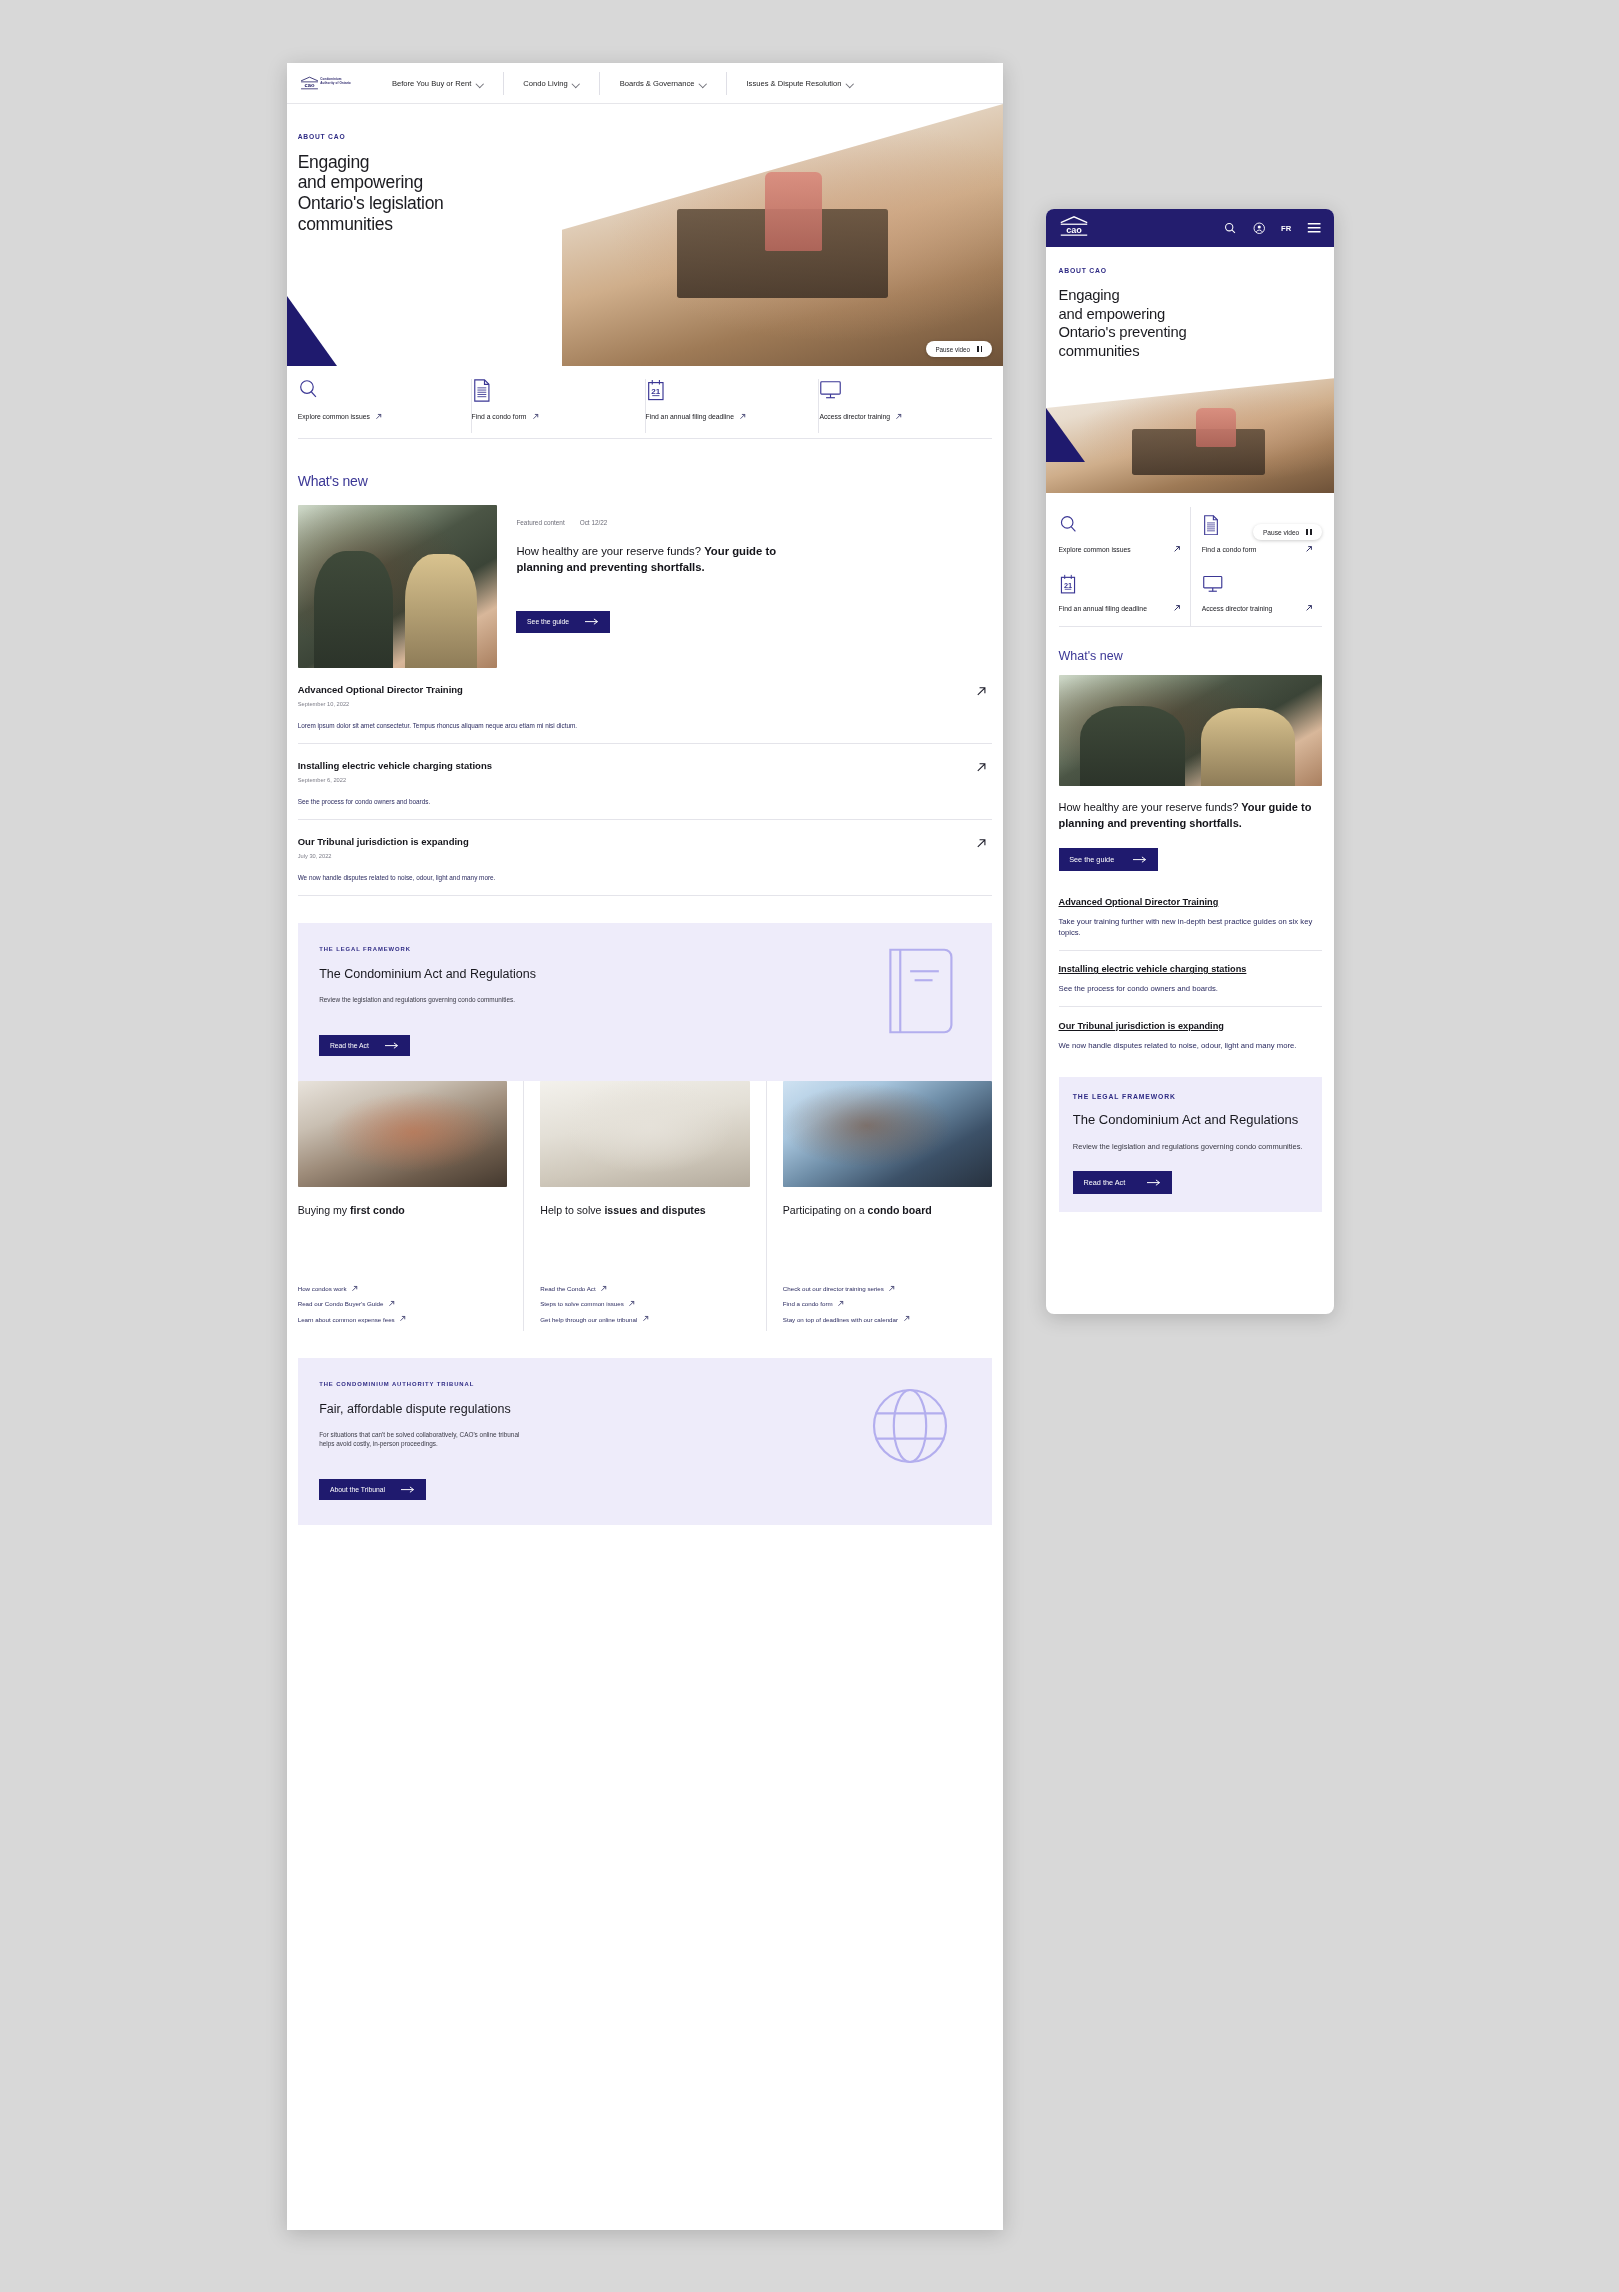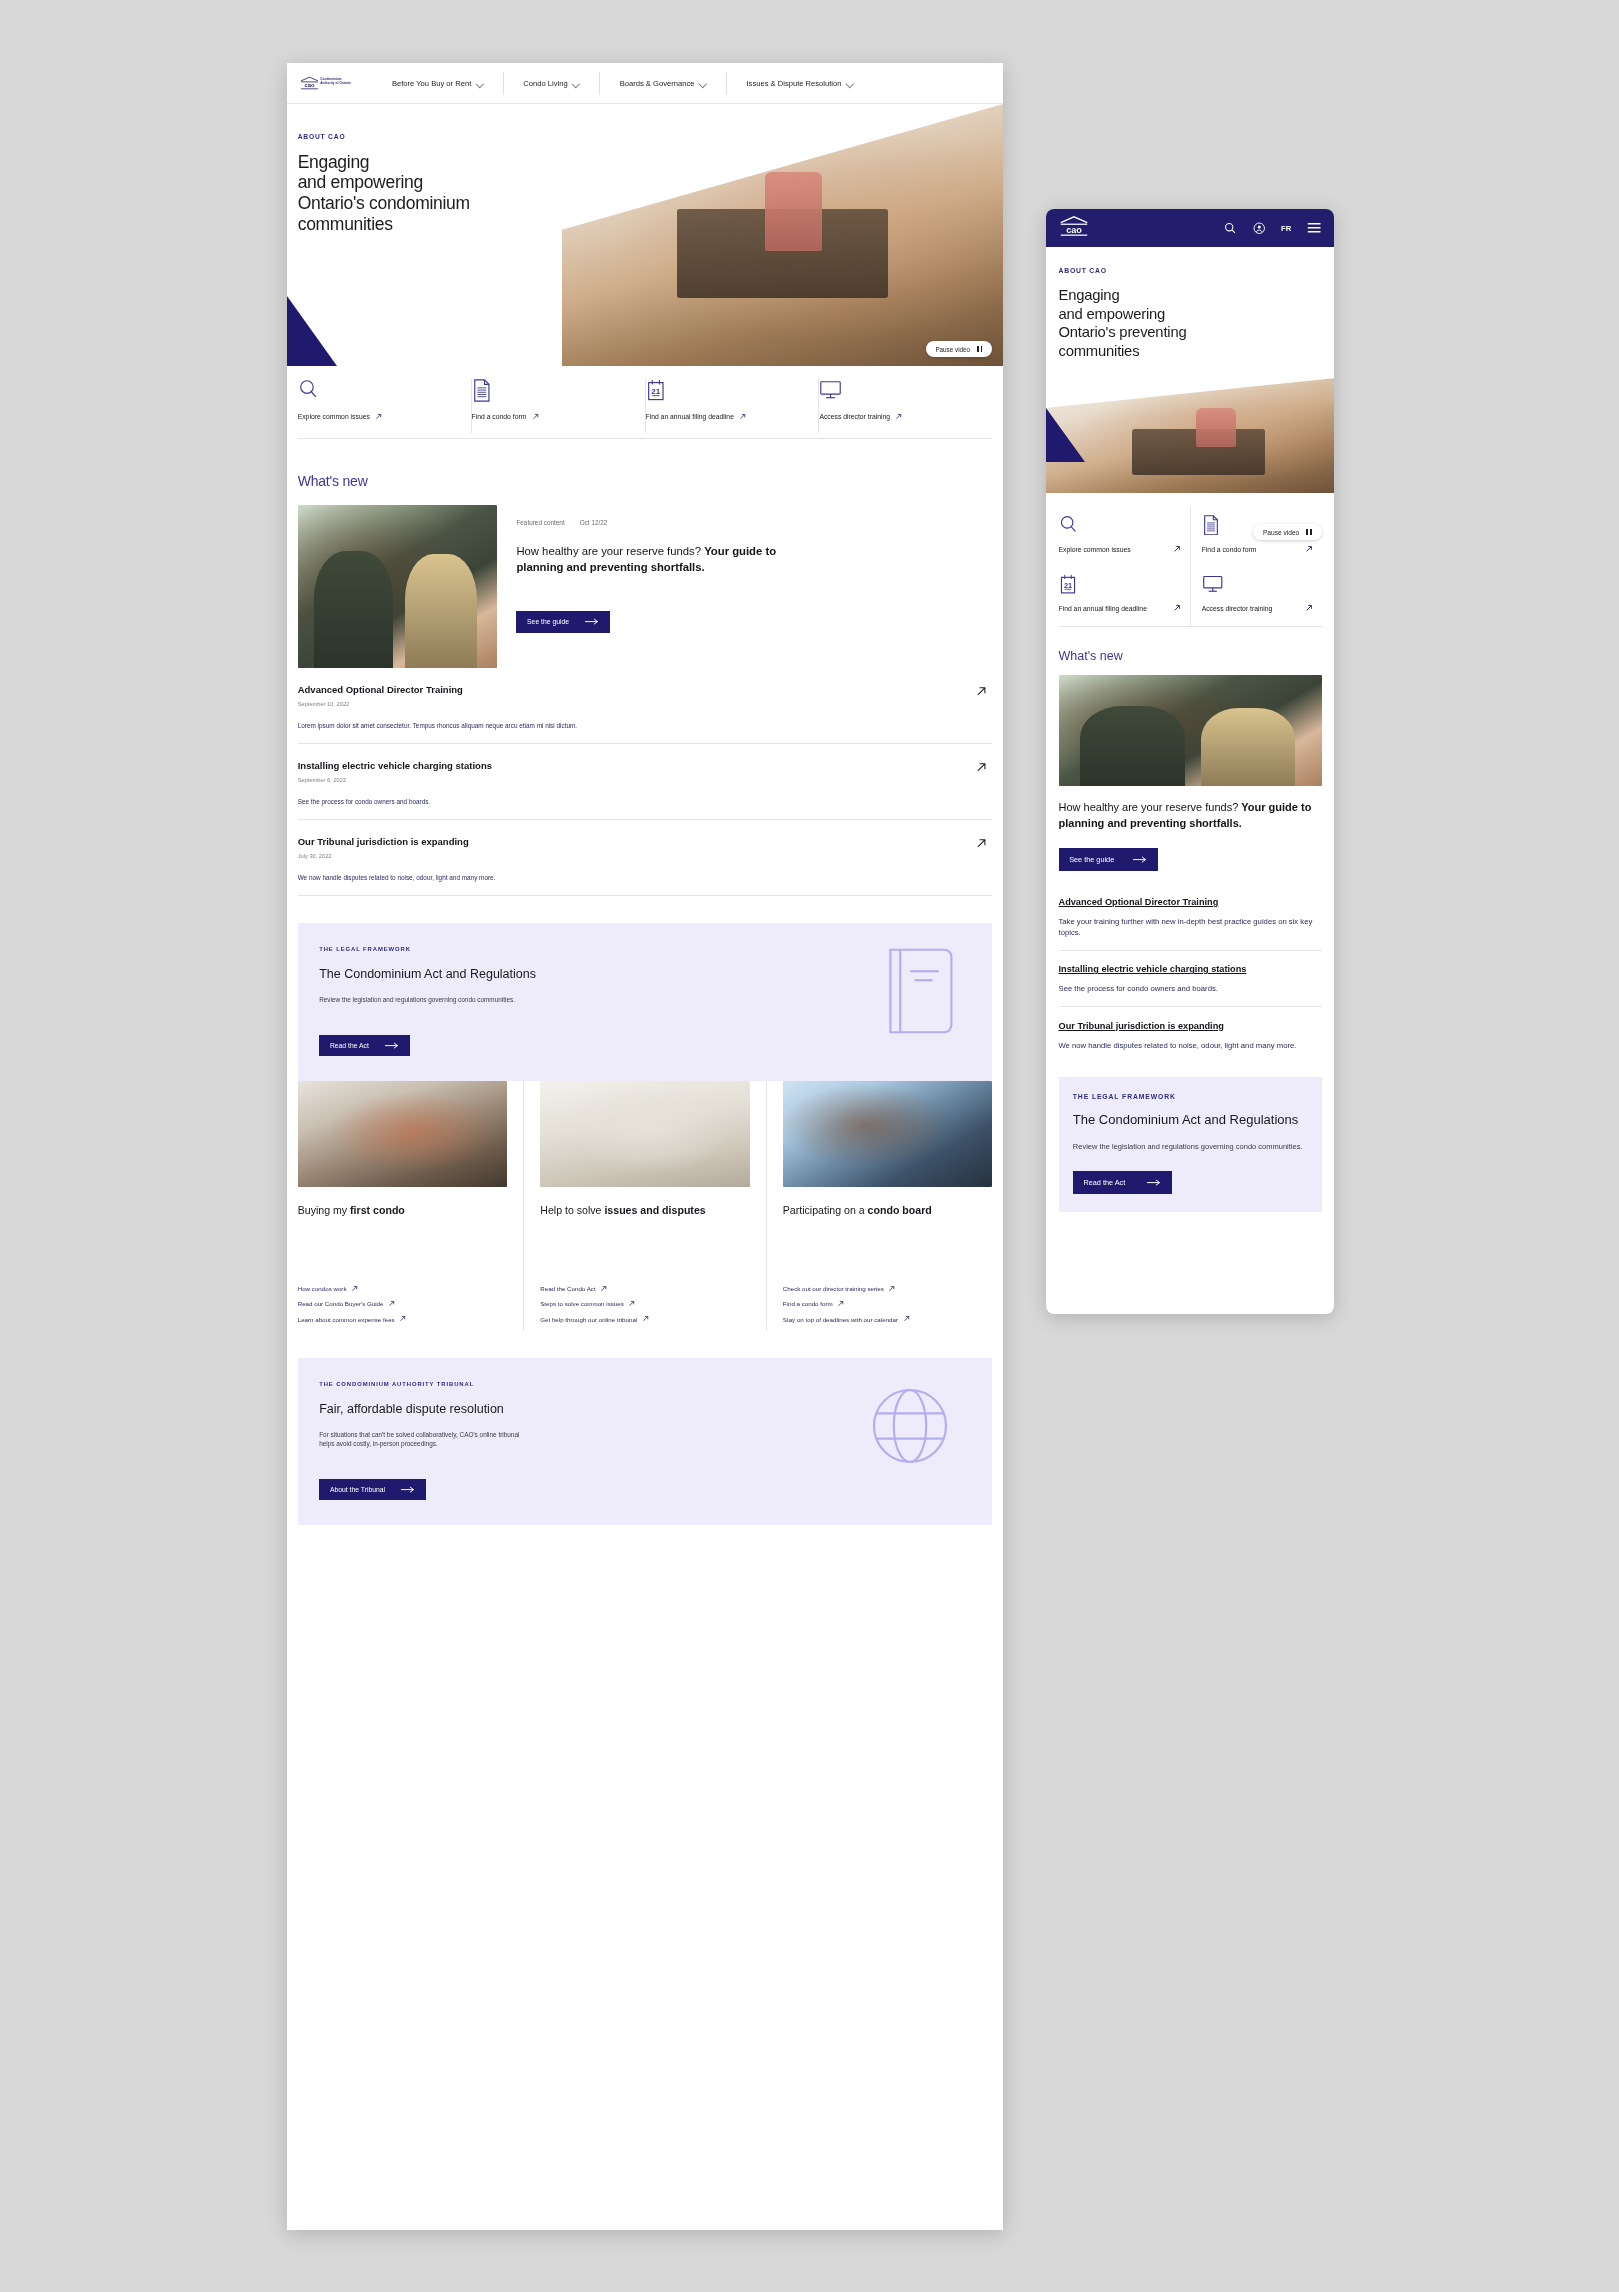--- a/index.html
+++ b/index.html
@@ -304,21 +304,21 @@
       </div>
     </div>
 
     <div class="hero">
       <div class="hero-photo"></div>
       <div class="hero-tri"></div>
       <div class="eyebrow">ABOUT CAO</div>
       <div class="hero-h1">
         <span>Engaging</span><br>
         <span>and empowering</span><br>
-        <span>Ontario's condominium</span><br>
+        <span>Ontario's legislation</span><br>
         <span>communities</span>
       </div>
       <div class="pausebtn">
         <span>Pause video</span>
         <span class="pbars">
             <i></i>
             <i></i>
           </span>
       </div>
     </div>
@@ -541,21 +541,21 @@
                   <path d="M2 8 L8 2 M4 2 H8 V6" fill="none" stroke="#2b2b60" stroke-width="1.1"></path>
                 </svg>
               </div>
           </div>
         </div>
       </div>
 
       <div class="promo">
         <div>
           <div class="promo-eyebrow">THE CONDOMINIUM AUTHORITY TRIBUNAL</div>
-          <div class="promo-h">Fair, affordable dispute resolution</div>
+          <div class="promo-h">Fair, affordable dispute regulations</div>
           <div class="promo-p">For situations that can't be solved collaboratively, CAO's online tribunal helps avoid costly, in-person proceedings.</div>
           <div class="btn-primary">
             <span>About the Tribunal</span>
             <svg width="14.3" height="7.2" viewBox="0 0 16 8">
                 <path d="M0 4 H14 M10 1 L14 4 L10 7" fill="none" stroke="#fff" stroke-width="1.1"></path>
               </svg>
           </div>
         </div>
         <div class="promo-art">
           <svg width="90" height="90" viewBox="0 0 100 100">

